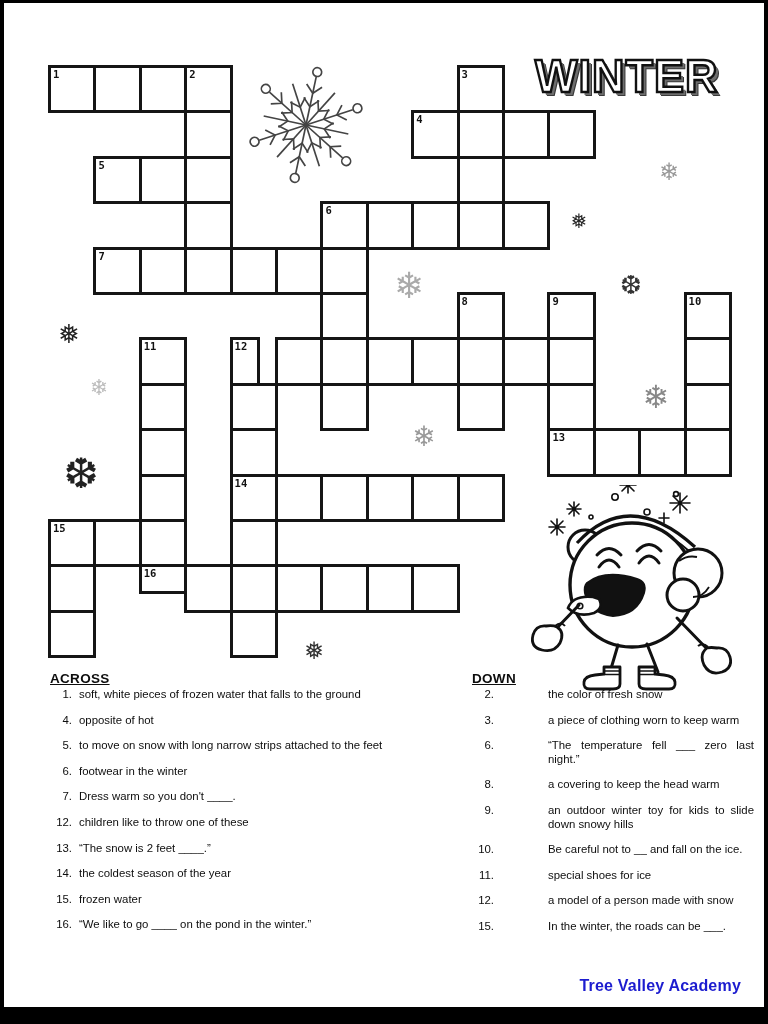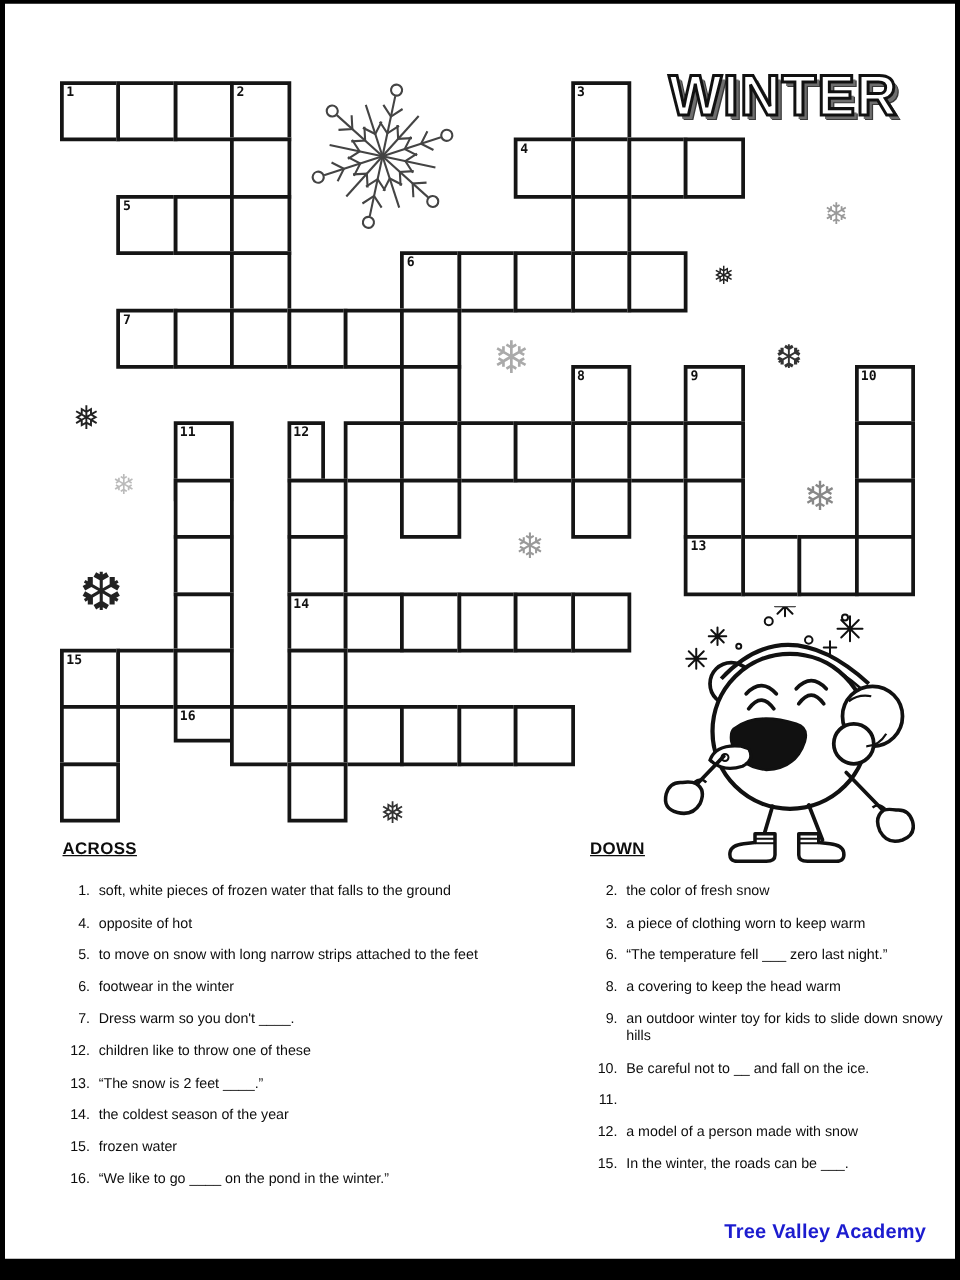--- a/index.html
+++ b/index.html
@@ -34,26 +34,26 @@
   
   .flake{
     position:absolute;transform:translate(-50%,-50%);
     line-height:1;pointer-events:none;user-select:none;
   }
   .deco-svg{position:absolute;pointer-events:none;}
   
   .clue-col{position:absolute;color:#111;}
   .clue-heading{
     font-size:13.5px;font-weight:bold;text-decoration:underline;
-    letter-spacing:0.3px;margin-bottom:21px;color:#0d0d0d;
+    letter-spacing:0.3px;margin-bottom:2px;color:#0d0d0d;
   }
   .clue{display:flex;margin-bottom:12px;font-size:11.4px;line-height:13.6px;color:#0d0d0d;}
   .clue .num{width:22px;text-align:right;flex:0 0 22px;margin-right:7px;}
   .clue .txt{flex:1;}
-  .down-col .clue .txt{text-align:justify;}
+  .down-col .clue .txt{text-align:justify;margin-left:47px;}
   
   .footer-brand{
     position:absolute;right:23px;top:974px;
     font-size:16px;font-weight:bold;letter-spacing:0.2px;
   }
 </style>
 </head>
 <body>
 
 <div class="page">
@@ -382,20 +382,21 @@
         <div class="clue">
           <span class="num">9.</span>
           <div class="txt">an outdoor winter toy for kids to slide down snowy hills</div>
         </div>
         <div class="clue">
           <span class="num">10.</span>
           <div class="txt">Be careful not to __ and fall on the ice.</div>
         </div>
         <div class="clue">
           <span class="num">11.</span>
+          <div class="txt">special shoes for ice</div>
         </div>
         <div class="clue">
           <span class="num">12.</span>
           <div class="txt">a model of a person made with snow</div>
         </div>
         <div class="clue">
           <span class="num">15.</span>
           <div class="txt">In the winter, the roads can be ___.</div>
         </div>
       </div>

